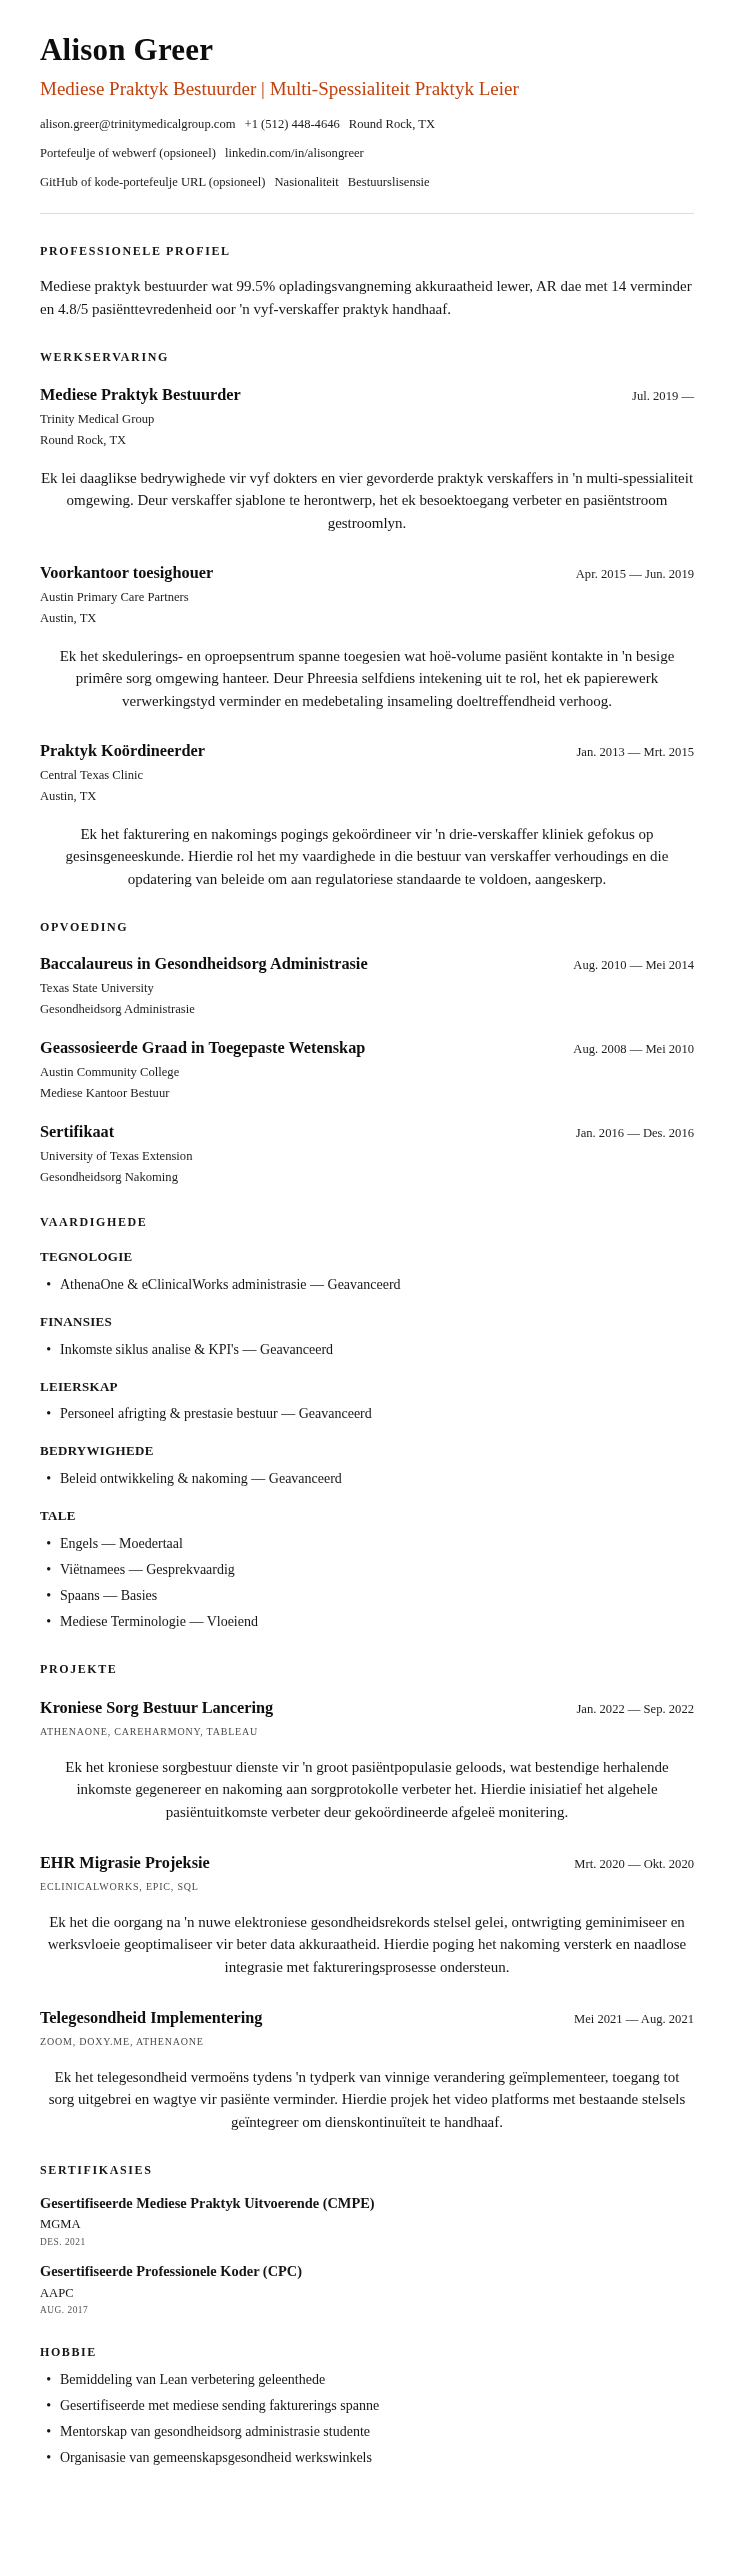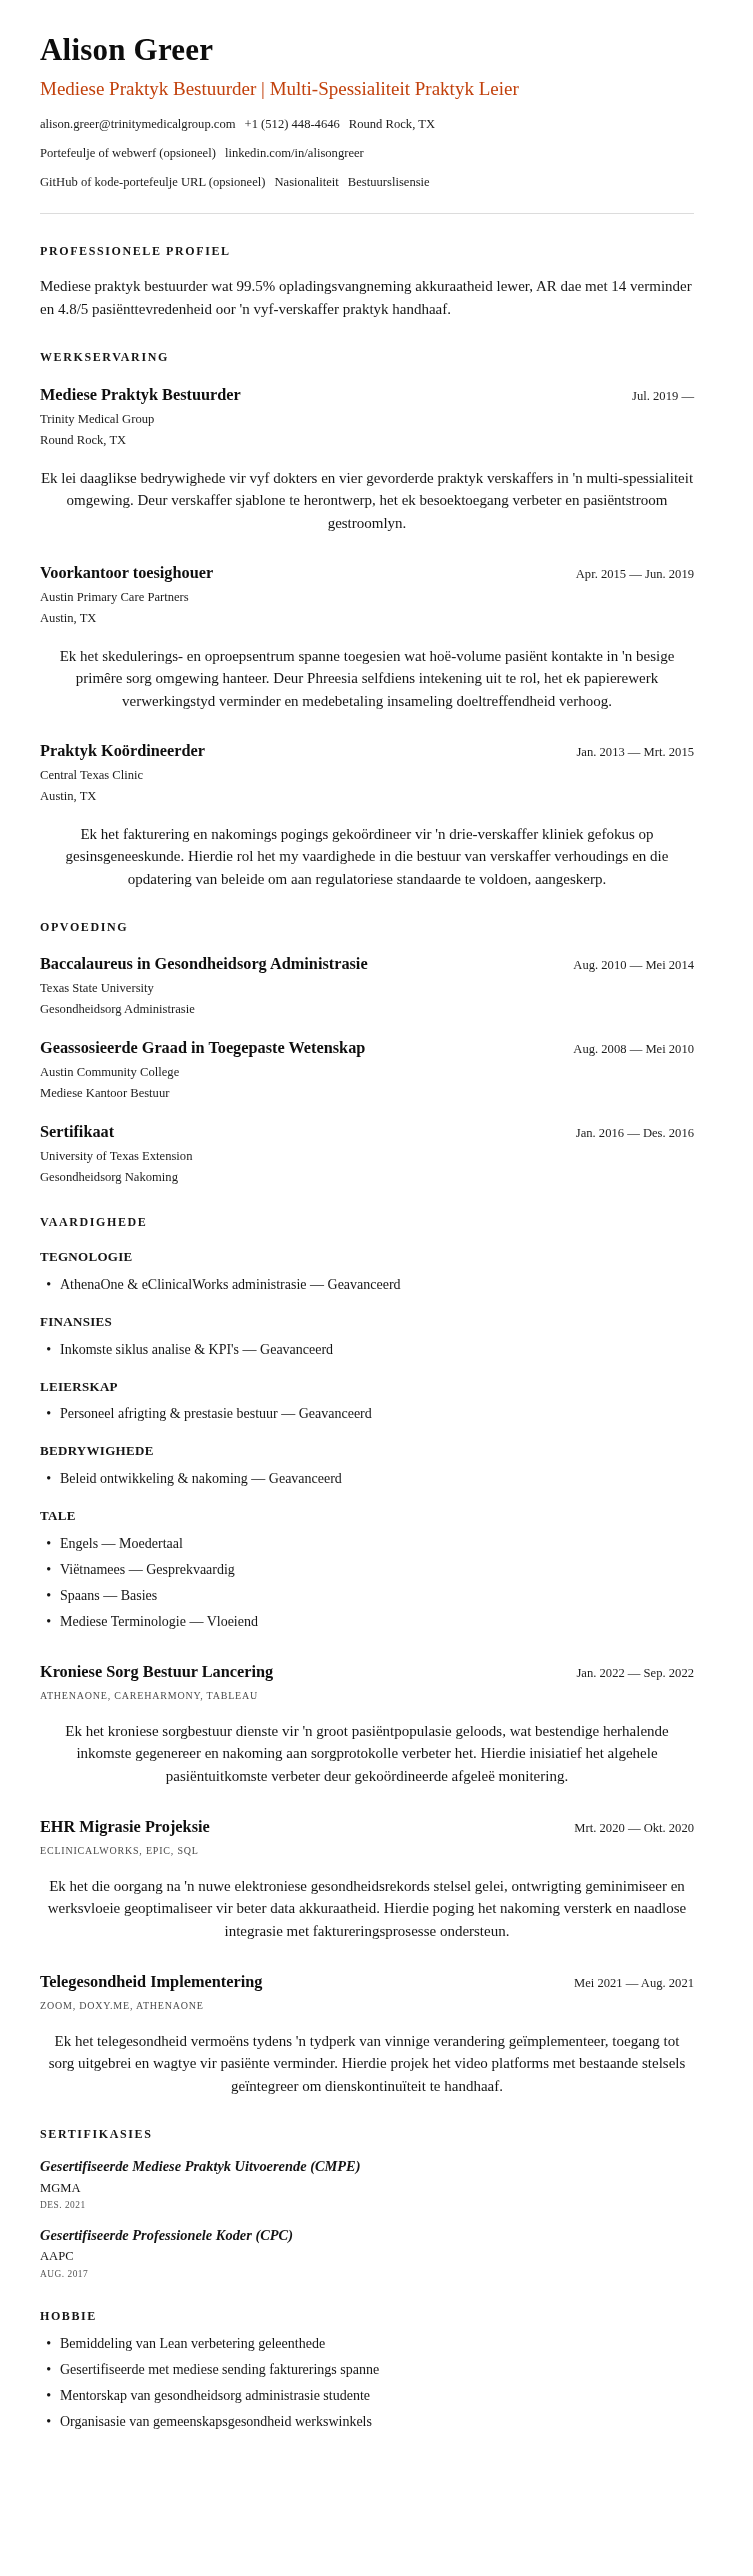--- a/index.html
+++ b/index.html
@@ -38,21 +38,21 @@
   .skill-label { font-size:13px; font-weight:700; letter-spacing:0.3px; }
   ul.bullets { list-style:none; margin:8.8px 0 0 0; padding:0; font-size:14px; line-height:1.5; }
   ul.bullets li { position:relative; padding-left:20px; margin-top:5px; }
   ul.bullets li::before { content:"•"; position:absolute; left:6.3px; top:0; }
 
   .project { margin-top:21.4px; }
   .project + .project { margin-top:30px; }
   .project-tools { font-size:10px; letter-spacing:0.8px; color:#4a4a4a; margin-top:7.5px; }
 
   .cert { margin-top:16.3px; }
-  .cert-title { font-size:14.4px; font-weight:700;font-style:italic; }
+  .cert-title { font-size:14.4px; font-weight:700; }
   .cert-org { font-size:12.6px; margin-top:5.7px; }
   .cert-date { font-size:9.4px; letter-spacing:0.5px; color:#555555; margin-top:4.4px; }
 </style>
 </head>
 <body>
 
 <div class="page">
 
   <header>
     <h1 class="name">Alison Greer</h1>
@@ -182,20 +182,21 @@
       <ul class="bullets">
         <li>Engels — Moedertaal</li>
         <li>Viëtnamees — Gesprekvaardig</li>
         <li>Spaans — Basies</li>
         <li>Mediese Terminologie — Vloeiend</li>
       </ul>
     </div>
   </section>
 
   <section>
+    <h2 class="section-heading">PROJEKTE</h2>
 
     <div class="project">
       <div class="entry-head">
         <span class="entry-title">Kroniese Sorg Bestuur Lancering</span>
         <span class="entry-dates">Jan. 2022 — Sep. 2022</span>
       </div>
       <div class="project-tools">ATHENAONE, CAREHARMONY, TABLEAU</div>
       <p class="entry-desc">Ek het kroniese sorgbestuur dienste vir 'n groot pasiëntpopulasie geloods, wat bestendige herhalende inkomste gegenereer en nakoming aan sorgprotokolle verbeter het. Hierdie inisiatief het algehele pasiëntuitkomste verbeter deur gekoördineerde afgeleë monitering.</p>
     </div>
 

